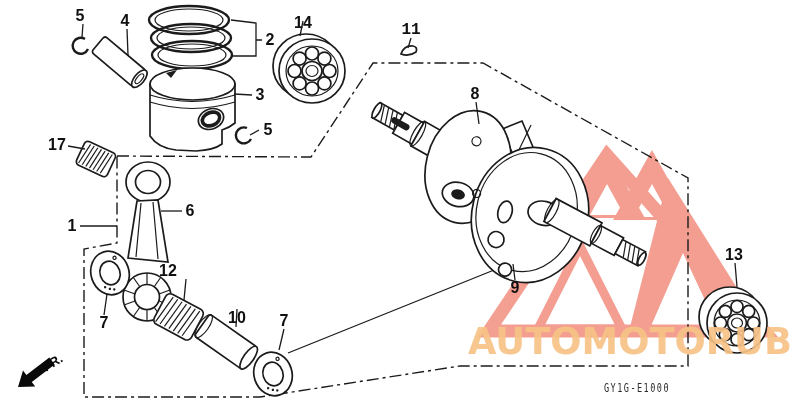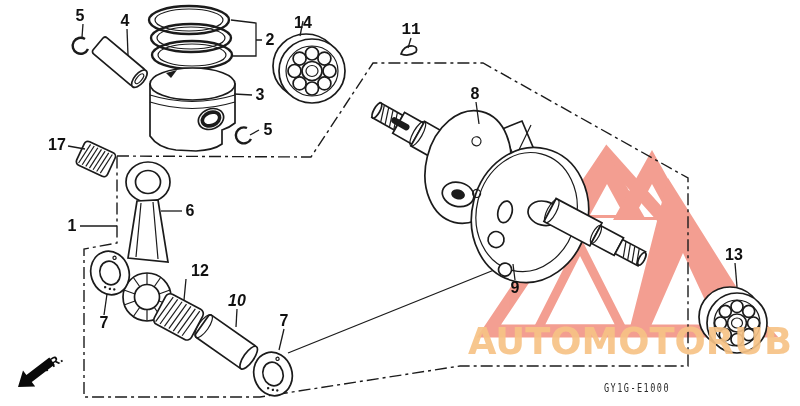--- a/index.html
+++ b/index.html
@@ -255,21 +255,21 @@
       <div class="part-label" style="left: 270px; top: 40px;">2</div>
       <div class="part-label" style="left: 260px; top: 95px;">3</div>
       <div class="part-label" style="left: 125px; top: 21px;">4</div>
       <div class="part-label" style="left: 80px; top: 16px;">5</div>
       <div class="part-label" style="left: 268px; top: 130px;">5</div>
       <div class="part-label" style="left: 190px; top: 211px;">6</div>
       <div class="part-label" style="left: 104px; top: 323px;">7</div>
       <div class="part-label" style="left: 284px; top: 321px;">7</div>
       <div class="part-label" style="left: 475px; top: 94px;">8</div>
       <div class="part-label" style="left: 515px; top: 288px;">9</div>
-      <div class="part-label" style="left: 237px; top: 301px; font-style: italic;">10</div>
+      <div class="part-label" style="left: 237px; top: 318px;">10</div>
       <div class="part-label" style="left: 411px; top: 30px; font-family: Liberation Mono, monospace;">11</div>
-      <div class="part-label" style="left: 200px; top: 271px;">12</div>
+      <div class="part-label" style="left: 168px; top: 271px;">12</div>
       <div class="part-label" style="left: 734px; top: 255px;">13</div>
       <div class="part-label" style="left: 303px; top: 23px;">14</div>
       <div class="part-label" style="left: 57px; top: 145px;">17</div>
     </div>
 
 </div>
 
 </body></html>

